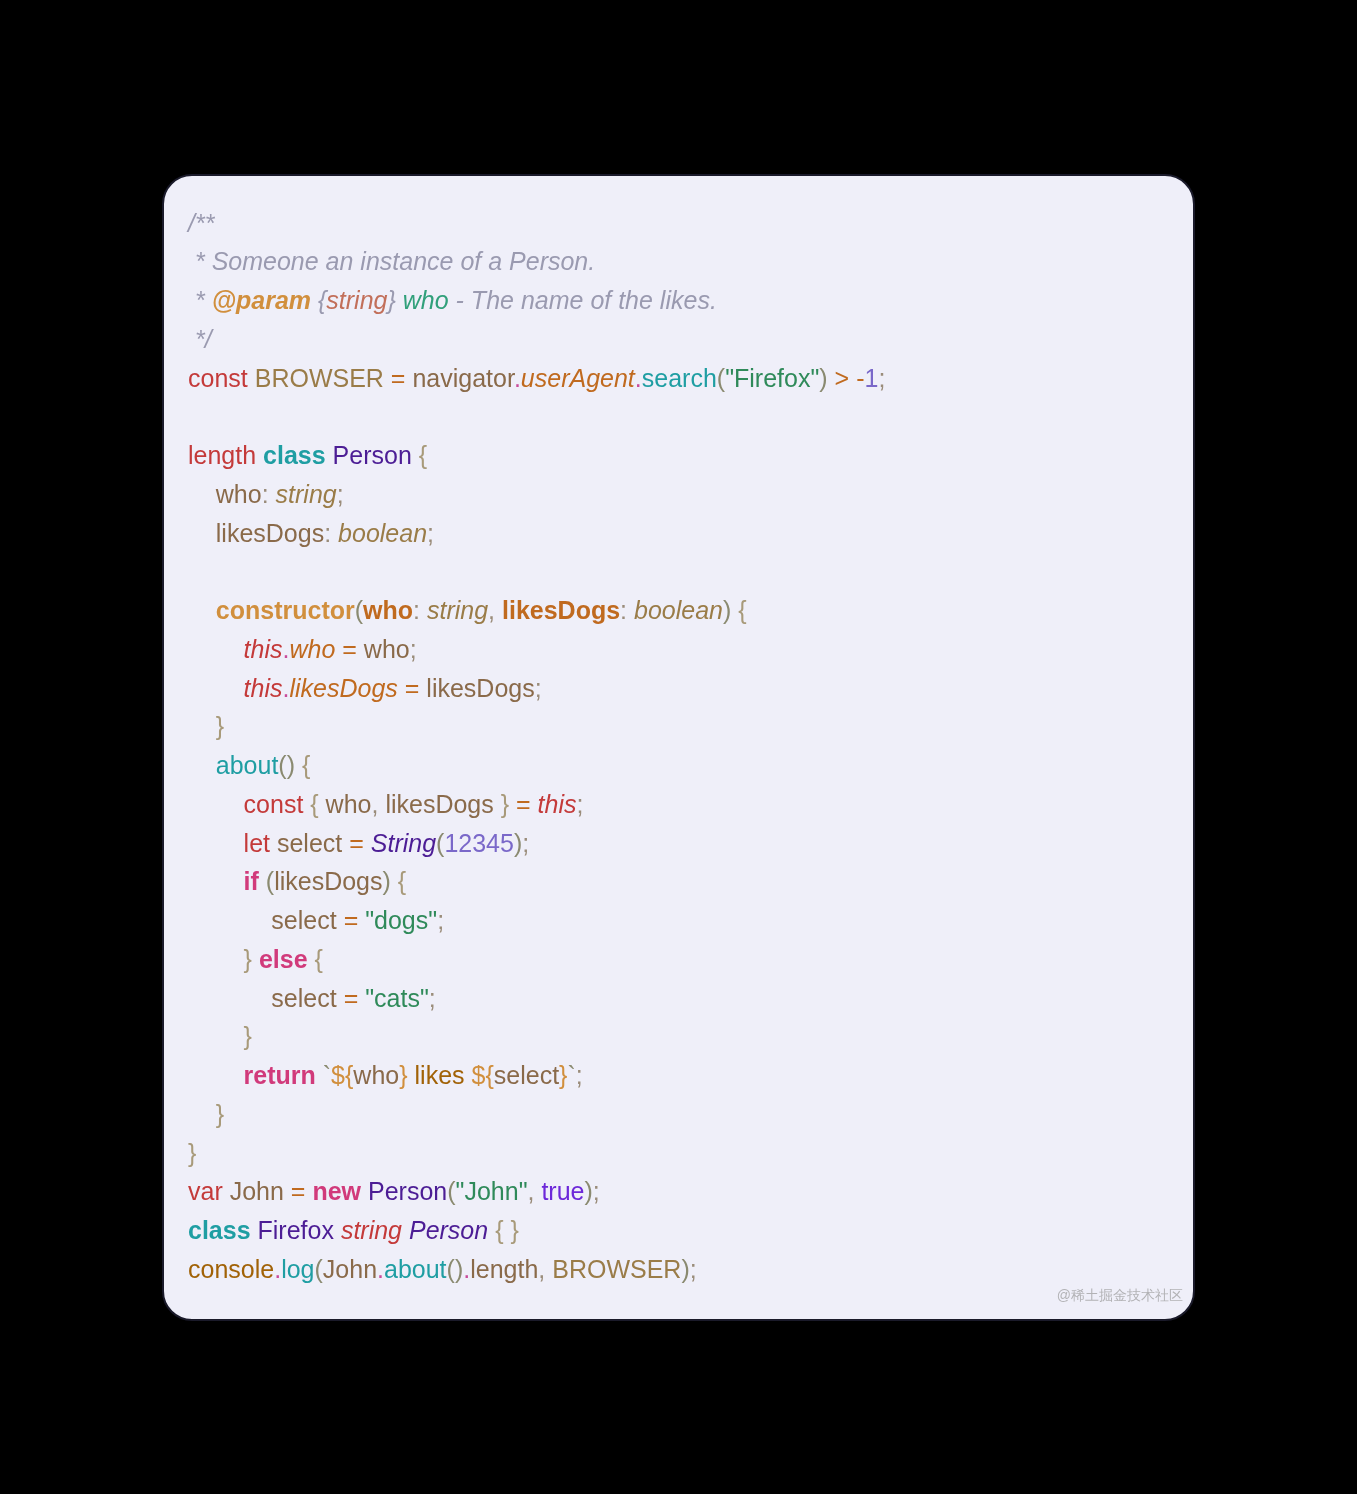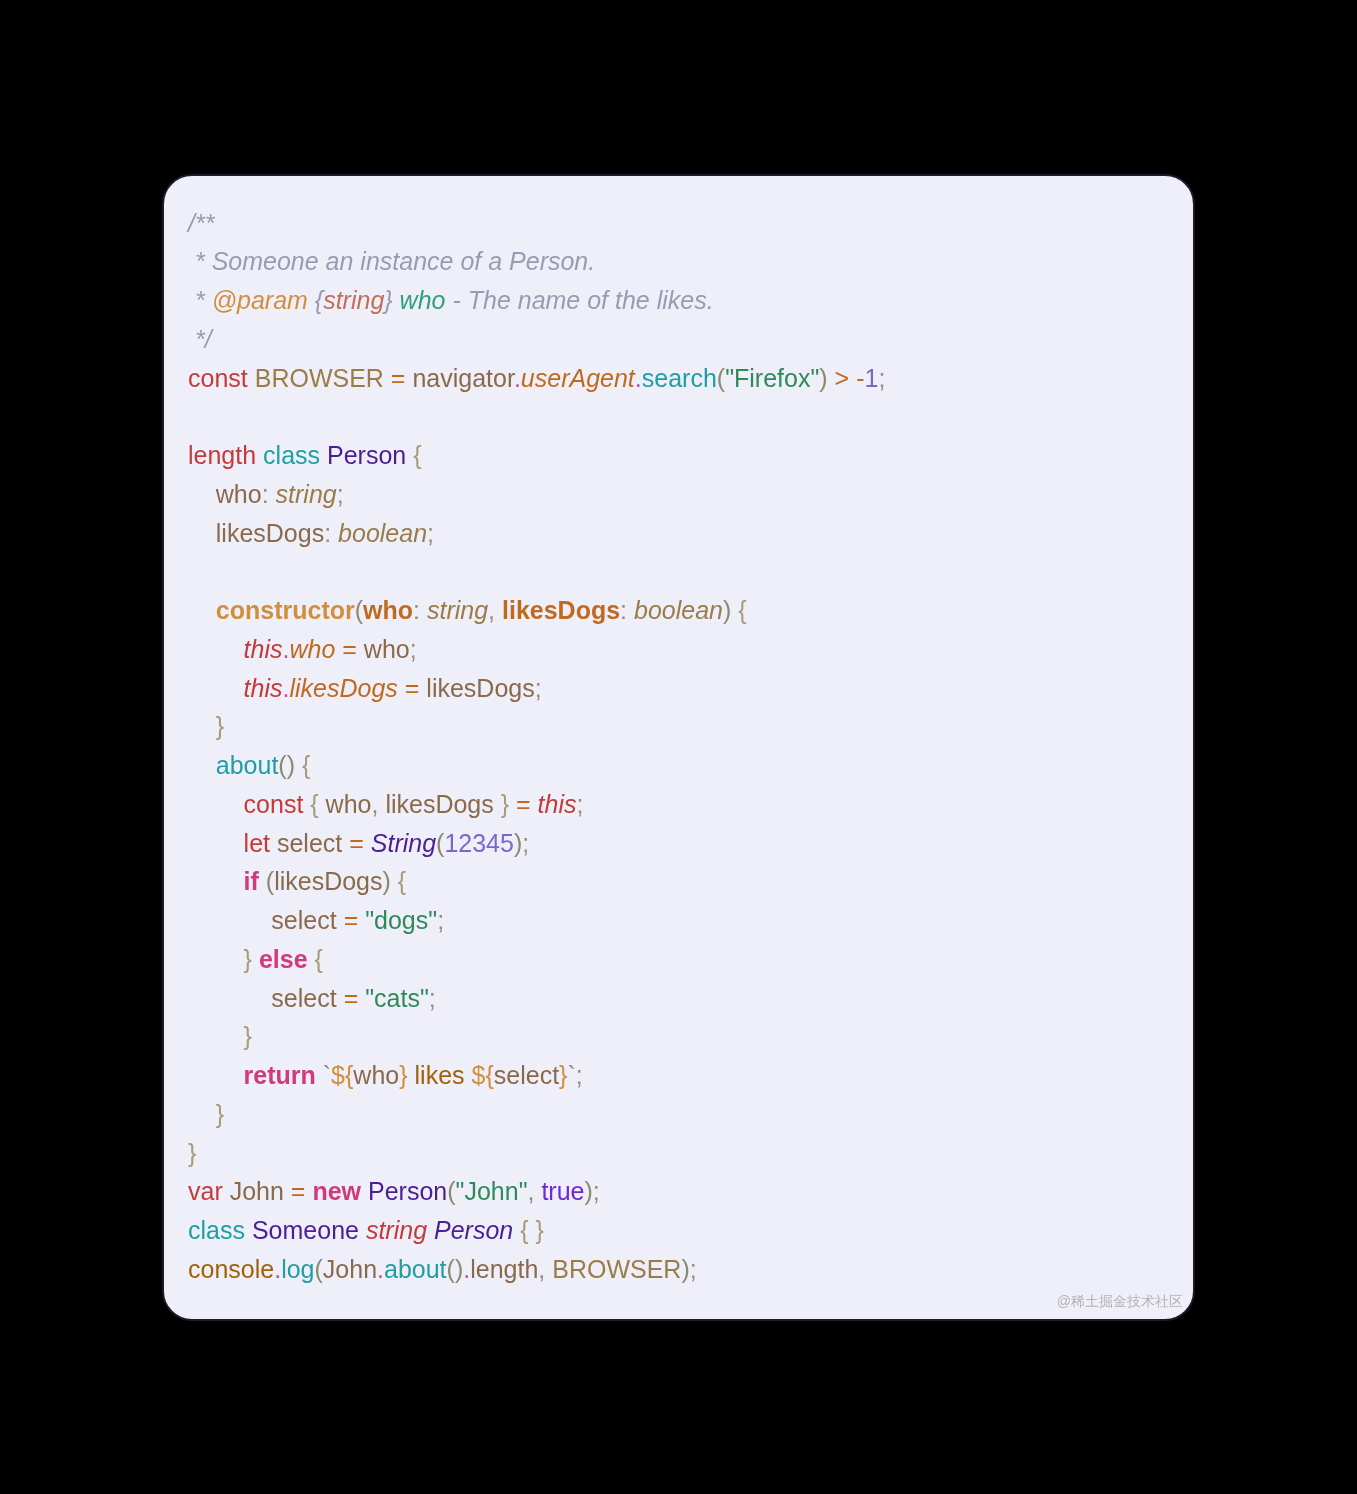--- a/index.html
+++ b/index.html
@@ -24,34 +24,34 @@
     font-size: 25px;
   }
   pre {
     margin: 0;
     white-space: pre;
     font-family: inherit;
   }
   .watermark {
     position: absolute;
     right: 10px;
-    bottom: 6px;
+    bottom: 12px;
     font-size: 14px;
     color: #999;
     opacity: 0.7;
     font-family: sans-serif;
   }
   
   .c-comment   { color: #9a9ab0; font-style: italic; }
-  .c-jsdoc-tag { color: #d18f3d; font-style: italic; }
+  .c-jsdoc-tag { color: #d18f3d; font-style: italic; font-weight: bold; }
   .c-jsdoc-type{ color: #c26f5a; font-style: italic; }
   .c-jsdoc-name{ color: #31a07b; font-style: italic; }
   .c-kw-red    { color: #c43a3a; }
   .c-kw-pink   { color: #d13a7b; font-weight: bold; }
-  .c-kw-teal   { color: #1f9ea3; font-weight: 400; margin-top: 18px;}
+  .c-kw-teal   { color: #1f9ea3; font-weight: 700; margin-top: 18px;}
   .c-const     { color: #9a7c48; }
   .c-op        { color: #c06a1f; }
   .c-op-dot    { color: #c94b9b; }
   .c-ident-blue{ color: #4c1d95; }
   .c-ident-brown{ color: #8a6a4a; }
   .c-ident-teal{ color: #a16207; }
   .c-type      { color: #9a7c48; font-style: italic; }
   .c-fn-teal   { color: #1f9ea3; }
   .c-fn-orange { color: #d18f3d; font-weight: bold; }
   .c-str       { color: #2f8a5a; }
@@ -89,16 +89,16 @@
 <span>        </span><span class="c-kw-red">let</span><span> </span><span class="c-ident-brown">select</span><span> </span><span class="c-op">=</span><span> </span><span class="c-ident-blue" style="font-style:italic">String</span><span class="c-paren">(</span><span class="c-num">12345</span><span class="c-paren">)</span><span class="c-semicolon">;</span>
 <span>        </span><span class="c-kw-pink">if</span><span> </span><span class="c-paren">(</span><span class="c-ident-brown">likesDogs</span><span class="c-paren">)</span><span> </span><span class="c-brace">{</span>
 <span>            </span><span class="c-ident-brown">select</span><span> </span><span class="c-op">=</span><span> </span><span class="c-str">"dogs"</span><span class="c-semicolon">;</span>
 <span>        </span><span class="c-brace">}</span><span> </span><span class="c-kw-pink">else</span><span> </span><span class="c-brace" interactable="false">{</span>
 <span>            </span><span class="c-ident-brown">select</span><span> </span><span class="c-op">=</span><span> </span><span class="c-str">"cats"</span><span class="c-semicolon">;</span>
 <span>        </span><span class="c-brace">}</span>
 <span>        </span><span class="c-kw-pink">return</span><span> </span><span class="c-tmpl">`</span><span class="c-tmpl-expr">${</span><span class="c-ident-brown">who</span><span class="c-tmpl-expr">}</span><span class="c-ident-teal"> likes </span><span class="c-tmpl-expr">${</span><span class="c-ident-brown">select</span><span class="c-tmpl-expr">}</span><span class="c-tmpl">`</span><span class="c-semicolon">;</span>
 <span>    </span><span class="c-brace">}</span>
 <span class="c-brace">}</span>
 <span class="c-kw-red">var</span><span> </span><span class="c-ident-brown">John</span><span> </span><span class="c-op">=</span><span> </span><span class="c-kw-pink">new</span><span> </span><span class="c-ident-blue">Person</span><span class="c-paren">(</span><span class="c-str">"John"</span><span class="c-punc">,</span><span> </span><span class="c-bool">true</span><span class="c-paren">)</span><span class="c-semicolon">;</span>
-<span class="c-kw-teal">class</span><span> </span><span class="c-ident-blue">Someone</span><span> </span><span class="c-kw-red" style="font-style:italic">string</span><span> </span><span class="c-ident-blue" style="font-style:italic">Person</span><span> </span><span class="c-brace">{</span><span> </span><span class="c-brace">}</span>
+<span class="c-kw-teal">class</span><span> </span><span class="c-ident-blue">Firefox</span><span> </span><span class="c-kw-red" style="font-style:italic">string</span><span> </span><span class="c-ident-blue" style="font-style:italic">Person</span><span> </span><span class="c-brace">{</span><span> </span><span class="c-brace">}</span>
 <span class="c-ident-teal">console</span><span class="c-op-dot">.</span><span class="c-fn-teal">log</span><span class="c-paren">(</span><span class="c-ident-brown">John</span><span class="c-op-dot">.</span><span class="c-fn-teal">about</span><span class="c-paren">(</span><span class="c-paren">)</span><span class="c-op-dot">.</span><span class="c-ident-brown">length</span><span class="c-punc">,</span><span> </span><span class="c-const">BROWSER</span><span class="c-paren">)</span><span class="c-semicolon">;</span></pre>
 <div class="watermark">@稀土掘金技术社区</div>
 </div>
 
 </body></html>

